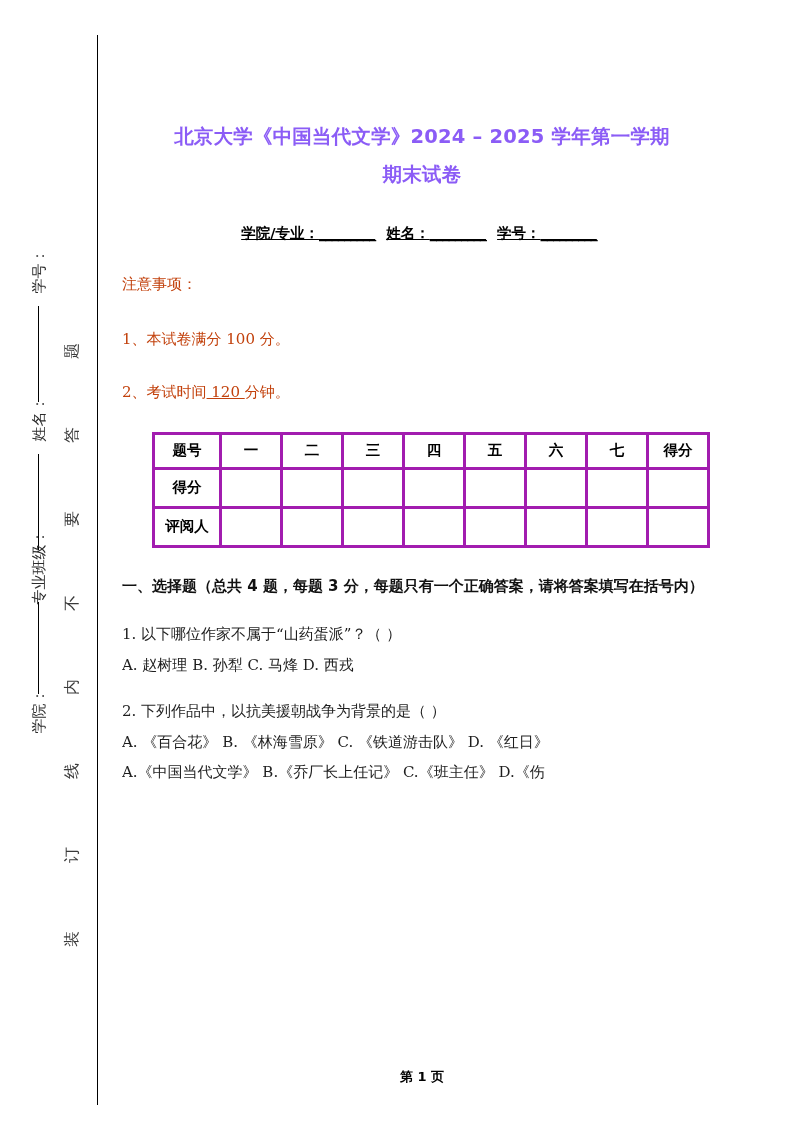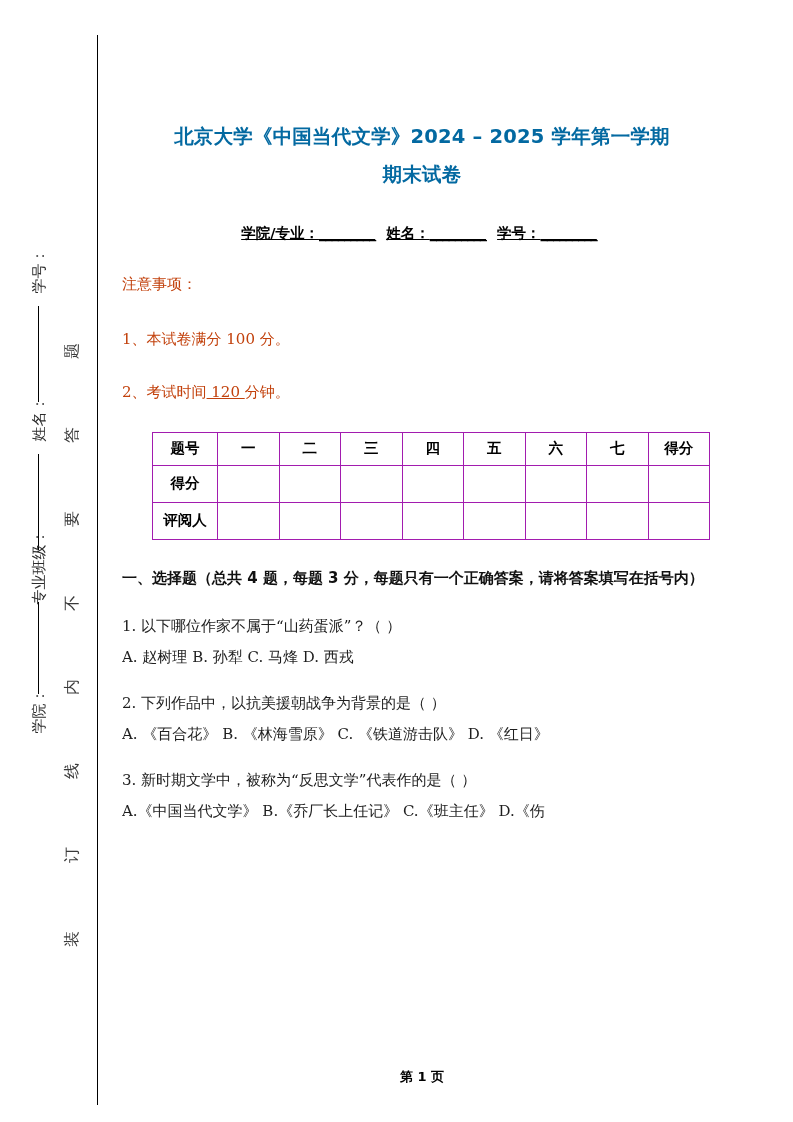--- a/index.html
+++ b/index.html
@@ -86,21 +86,21 @@
   }
 
   #title {
     margin: 0;
     padding-top: 118px;
     font-family: "DejaVu Sans", "Liberation Sans", sans-serif;
     font-weight: bold;
     font-size: 19.5px;
     line-height: 38px;
     text-align: center;
-    color: #0369a1;
+    color: #8b5cf6;
     letter-spacing: 0.2px;
   }
 
   #form-row {
     margin-top: 30px;
     text-align: center;
     font-family: "DejaVu Sans", "Liberation Sans", sans-serif;
     font-weight: bold;
     font-size: 14.5px;
     color: #000000;
@@ -125,21 +125,21 @@
 
   
   #score-table {
     margin-top: 28px;
     margin-left: 30px;
     border-collapse: collapse;
     width: 558px;
     table-layout: fixed;
   }
   #score-table td {
-    border: 1px solid #a21caf;
+    border: 3px solid #a21caf;
     text-align: center;
     vertical-align: middle;
     font-family: Liberation Sans, sans-serif;
     font-weight: bold;
     font-size: 14.5px;
     color: #000000;
   }
   #score-table tr.hdr td { height: 30px; }
   #score-table tr.body td { height: 34px; }
   #score-table td.rowhead { width: 62px; }
@@ -275,20 +275,19 @@
       </table>
 
     <p id="section-heading">一、选择题（总共 4 题，每题 3 分，每题只有一个正确答案，请将答案填写在括号内）</p>
 
     <p class="q-stem">1. 以下哪位作家不属于“山药蛋派”？（  ）</p>
     <p class="q-options">A. 赵树理  B. 孙犁  C. 马烽  D. 西戎</p>
 
     <p class="q-stem">2. 下列作品中，以抗美援朝战争为背景的是（  ）</p>
     <p class="q-options">A. 《百合花》   B. 《林海雪原》   C. 《铁道游击队》   D. 《红日》</p>
 
-    <p class="q-stem">3. 新时期文学中，被称为“反思文学”代表作的是（  ）</p>
     <p class="q-options">A.《中国当代文学》  B.《乔厂长上任记》  C.《班主任》  D.《伤</p>
 
   </div>
 
   <div id="footer">第 1 页</div>
 
 </div>
 
 </body></html>

